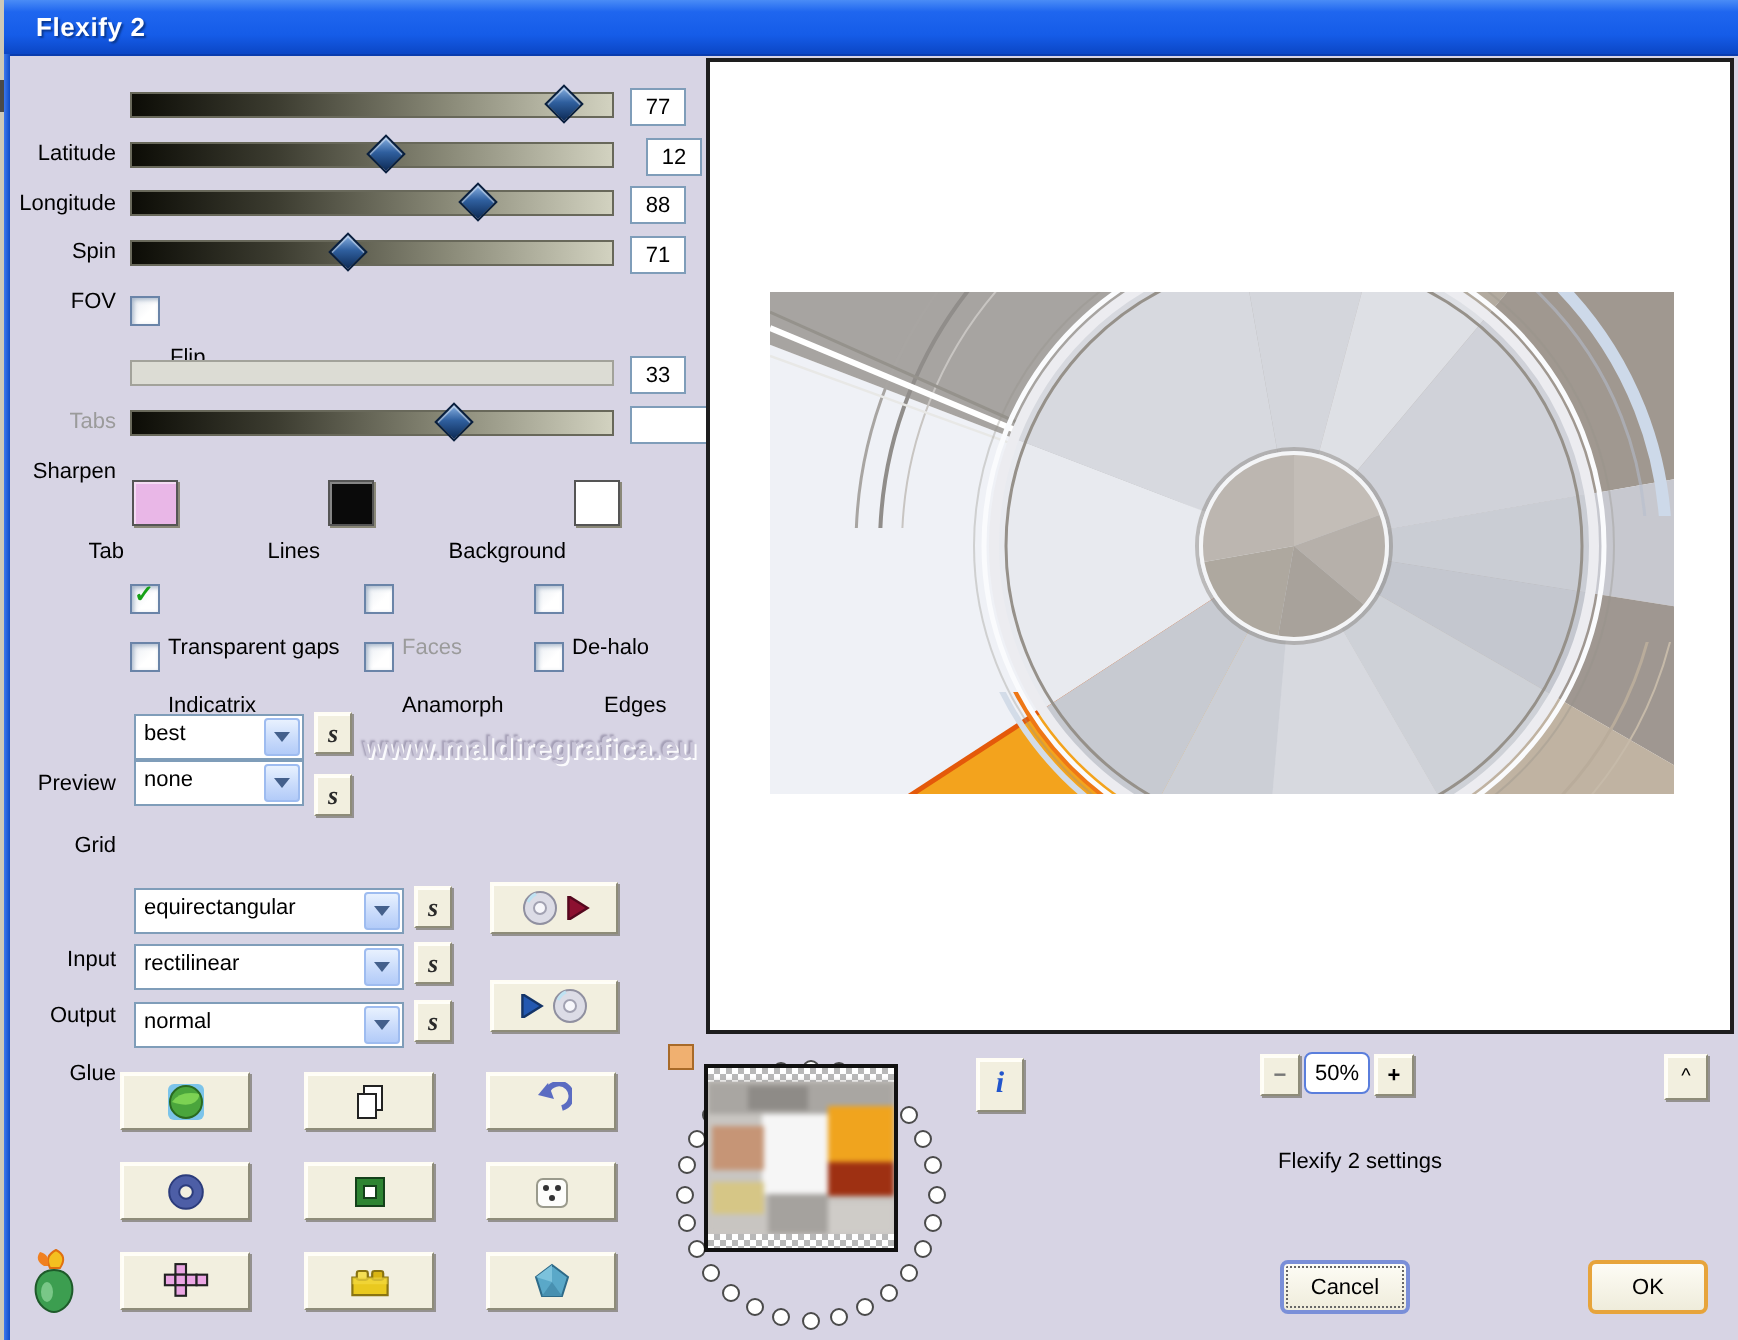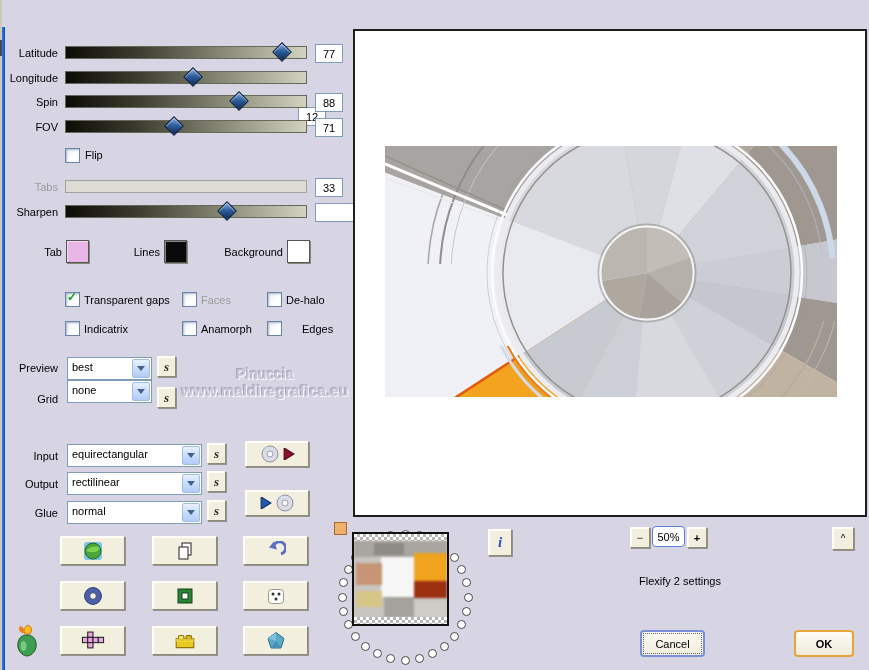--- a/index.html
+++ b/index.html
@@ -7,39 +7,39 @@
   .abs{position:absolute;}
 
   
   #edge-sliver{left:0;top:0;width:2px;height:670px;background:#cdc9b8;}
   #edge-notch{left:0;top:40px;width:2px;height:16px;background:#4a4a4a;}
   #titlebar{left:2px;top:0;width:867px;height:27px;background:linear-gradient(180deg,#4a8cf6 0%,#1f66ef 22%,#155ce8 65%,#0b46c5 100%);border-bottom:1px solid #0a3cae;}
   #title-text{left:16px;top:6px;color:#fff;font-size:13px;font-weight:bold;text-shadow:1px 1px 1px #0a3890;letter-spacing:.3px;}
   #win-left-border{left:2px;top:27px;width:3px;height:643px;background:linear-gradient(90deg,#3b77ee,#0e4cc6);}
 
   
-  .lbl{height:14px;line-height:14px;}
+  .lbl{height:14px;line-height:14px;margin-top:24px;}
   .lbl.right{text-align:right;}
   .muted{color:#9b9b9b;}
   .track{height:11px;background:linear-gradient(90deg,#0c0c06 0%,#3c3c30 30%,#8a8a78 66%,#d2d2c0 100%);border:1px solid #68685a;position:absolute;}
   .track.disabled{background:#dcdcd4;border:1px solid #a2a29a;}
   .handle{position:absolute;top:-2px;width:12px;height:12px;transform:rotate(45deg);background:linear-gradient(135deg,#8ab2e4 0%,#2f5f9e 45%,#0d2a55 100%);border:1px solid #091f3e;box-shadow:inset 1px 1px 0 rgba(255,255,255,.4);}
   .valbox{background:#fff;border:1px solid #7f9db9;display:flex;align-items:center;justify-content:center;font-size:11px;}
   .cb{width:13px;height:13px;background:linear-gradient(135deg,#e9edf2,#fff 60%);border:1px solid #6a84a8;box-shadow:inset 1px 1px 2px rgba(100,125,160,.5);position:absolute;}
   .cb .mark{position:absolute;left:1px;top:-3px;font-size:12px;font-weight:bold;color:#17a117;}
   .swatch{width:21px;height:21px;border:1px solid #555;box-shadow:1px 1px 0 #8a8878, inset 1px 1px 0 rgba(255,255,255,.5);position:absolute;}
   .combo{position:absolute;height:21px;background:#fff;border:1px solid #7f9db9;}
   .combo .txt{position:absolute;left:4px;top:3px;white-space:nowrap;}
   .combo .drop{position:absolute;right:1px;top:1px;width:16px;height:17px;border-radius:2px;background:linear-gradient(180deg,#e8f1fe,#c9dbfb 55%,#b2cbf8);border:1px solid #9ebcf0;display:flex;align-items:center;justify-content:center;}
   .combo .chev{width:0;height:0;border-left:4px solid transparent;border-right:4px solid transparent;border-top:5px solid #44608c;}
   .btn3d{background:#f2efdf;border:1px solid;border-color:#fffdf4 #8e8c79 #8e8c79 #fffdf4;box-shadow:1px 1px 0 rgba(92,90,72,.55), inset 1px 1px 0 #fffef8;display:flex;align-items:center;justify-content:center;}
   .sbtn{font-family:"Liberation Serif",serif;font-style:italic;font-weight:bold;font-size:13px;color:#2a2a2a;}
   .xpbtn{border-radius:4px;background:linear-gradient(180deg,#fdfcf5,#efecdb);display:flex;align-items:center;justify-content:center;font-size:11px;}
   #cancel-btn{border:2px solid #7a8fd8;outline:1px dotted #666;outline-offset:-4px;}
-  #ok-btn{border:2px solid #e7a43b;font-weight:bold;}
+  #ok-btn{border:2px solid #e7a43b;}
 
   .dot{position:absolute;width:7px;height:7px;border-radius:50%;background:#fff;border:1px solid #4a4a4a;}
   #thumb{border:2px solid #111;background:#c8c5c1;overflow:hidden;}
   .checker{position:absolute;left:0;width:93px;height:7px;background-image:linear-gradient(45deg,#b8b8b8 25%,transparent 25%,transparent 75%,#b8b8b8 75%),linear-gradient(45deg,#b8b8b8 25%,#fff 25%,#fff 75%,#b8b8b8 75%);background-size:6px 6px;background-position:0 0,3px 3px;}
   #thumb-art{position:absolute;left:0;top:7px;width:93px;height:76px;background:#c8c5c1;filter:blur(1.2px);}
   #thumb-art div{position:absolute;}
 
   #watermark{left:150px;top:366px;width:230px;text-align:center;z-index:60;pointer-events:none;
     color:#c9c5d8;font-weight:bold;text-shadow:1px 1px 0 rgba(255,255,255,.9),-1px -1px 1px rgba(118,112,140,.55);}
   #watermark .l1{font-size:14px;}
@@ -47,33 +47,36 @@
 
   #preview-panel{left:353px;top:29px;width:510px;height:484px;background:#fff;border:2px solid #1e1e1e;}
 </style>
 </head>
 <body>
 
 <div id="app">
 
   <div class="abs" id="edge-sliver"></div>
   <div class="abs" id="edge-notch"></div>
+  <div class="abs" id="titlebar">
+    <div class="abs" id="title-text">Flexify 2</div>
+  </div>
   <div class="abs" id="win-left-border"></div>
 
   <div class="abs lbl right" style="left:0;top:46px;width:58px;">Latitude</div>
   <div class="track" style="left:65px;top:46px;width:240px;">
       <div class="handle" style="left: calc(90% - 7px);"></div>
     </div>
   <div class="abs valbox" style="left:315px;top:44px;width:26px;height:17px;">77</div>
 
   <div class="abs lbl right" style="left:0;top:71px;width:58px;">Longitude</div>
   <div class="track" style="left:65px;top:71px;width:240px;">
       <div class="handle" style="left: calc(53% - 7px);"></div>
     </div>
-  <div class="abs valbox" style="left:298px;top:69px;width:26px;height:17px;margin-top:38px;">12</div>
+  <div class="abs valbox" style="left:323px;top:69px;width:26px;height:17px;">12</div>
 
   <div class="abs lbl right" style="left:0;top:95px;width:58px;">Spin</div>
   <div class="track" style="left:65px;top:95px;width:240px;">
       <div class="handle" style="left: calc(72% - 7px);"></div>
     </div>
   <div class="abs valbox" style="left:315px;top:93px;width:26px;height:17px;">88</div>
 
   <div class="abs lbl right" style="left:0;top:120px;width:58px;">FOV</div>
   <div class="track" style="left:65px;top:120px;width:240px;">
       <div class="handle" style="left: calc(45% - 7px);"></div>
@@ -130,21 +133,20 @@
   <div class="abs lbl right" style="left:0;top:392px;width:58px;">Grid</div>
   <div class="combo" style="left:67px;top:380px;width:83px;">
       <span class="txt">none</span>
       <span class="drop">
         <span class="chev"></span>
       </span>
     </div>
   <div class="abs btn3d sbtn" style="left:157px;top:387px;width:17px;height:19px;">s</div>
 
   <div class="abs" id="watermark">
-    <div class="l1">Pinuccia</div>
     <div class="l2">www.maldiregrafica.eu</div>
   </div>
 
   <div class="abs lbl right" style="left:0;top:449px;width:58px;">Input</div>
   <div class="combo" style="left:67px;top:444px;width:133px;">
       <span class="txt">equirectangular</span>
       <span class="drop">
         <span class="chev"></span>
       </span>
     </div>

